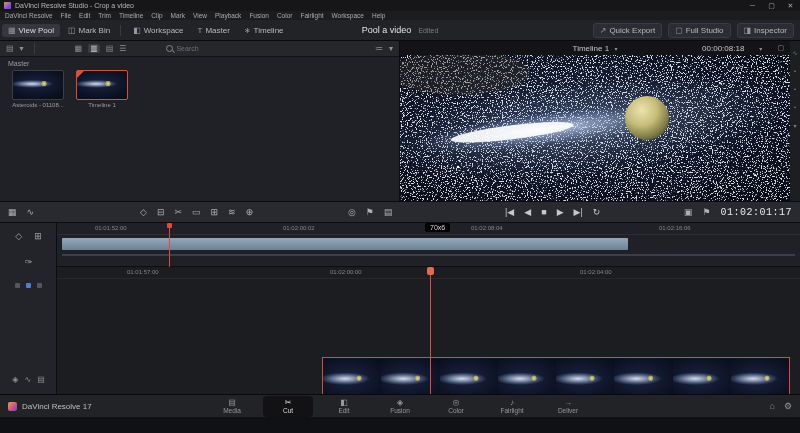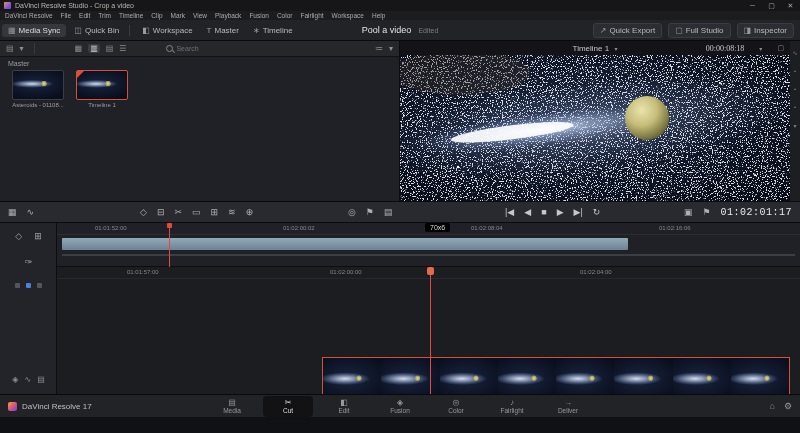--- a/index.html
+++ b/index.html
@@ -59,21 +59,21 @@
       radial-gradient(4px circle at 62% 45%, #e8dfa2 0%, #9e9858 60%, rgba(0,0,0,0) 75%),
       radial-gradient(55% 18% at 38% 46%, rgba(232,239,255,.9), rgba(140,170,220,.35) 55%, rgba(0,0,0,0) 78%),
       radial-gradient(90% 70% at 45% 45%, #1a2440 0%, #0a0f1e 78%);}
 
   
   .viewer{position:absolute;left:400px;top:41px;width:390px;height:160px;background:#141418;}
   .viewer-top{height:14px;display:flex;align-items:center;font-size:8px;color:#c5c5c9;
               padding:0 6px;box-sizing:border-box;position:relative;}
   .vt-center{position:absolute;left:0;right:0;text-align:center;}
   .vt-center .ic{font-size:6px;color:#8c8c92;margin-left:3px;}
-  .vt-right{margin-left:auto;display:flex;align-items:center;gap:15px;font-size:8px;color:#c9c9cd;font-family:Liberation Serif, serif;}
+  .vt-right{margin-left:auto;display:flex;align-items:center;gap:15px;font-size:8px;color:#c9c9cd;}
   .viewer-img{position:absolute;left:0;top:14px;width:390px;height:146px;}
   .viewer-img svg{display:block;}
   .rightstrip{position:absolute;left:790px;top:41px;width:10px;height:160px;background:#1d1e21;
               display:flex;flex-direction:column;align-items:center;gap:12px;padding-top:8px;
               box-sizing:border-box;font-size:6px;color:#7c7c82;}
 
   
   .transport{position:absolute;left:0;top:201px;width:800px;height:22px;background:#292a2f;
              border-top:1px solid #0b0b0d;border-bottom:1px solid #0b0b0d;box-sizing:border-box;
              font-size:9px;color:#aeaeb4;}
@@ -158,25 +158,25 @@
   <span>Fusion</span>
   <span>Color</span>
   <span>Fairlight</span>
   <span>Workspace</span>
   <span>Help</span>
 </div>
 
 <div class="header">
   <div class="hbtn active">
     <span class="ic">▦</span>
-    <span>Media Sync</span>
+    <span>View Pool</span>
   </div>
   <div class="hbtn">
     <span class="ic">◫</span>
-    <span>Quick Bin</span>
+    <span>Mark Bin</span>
   </div>
   <span class="vsep"></span>
   <div class="hbtn">
     <span class="ic">◧</span>
     <span>Workspace</span>
   </div>
   <div class="hbtn">
     <span class="ic">T</span>
     <span>Master</span>
   </div>

